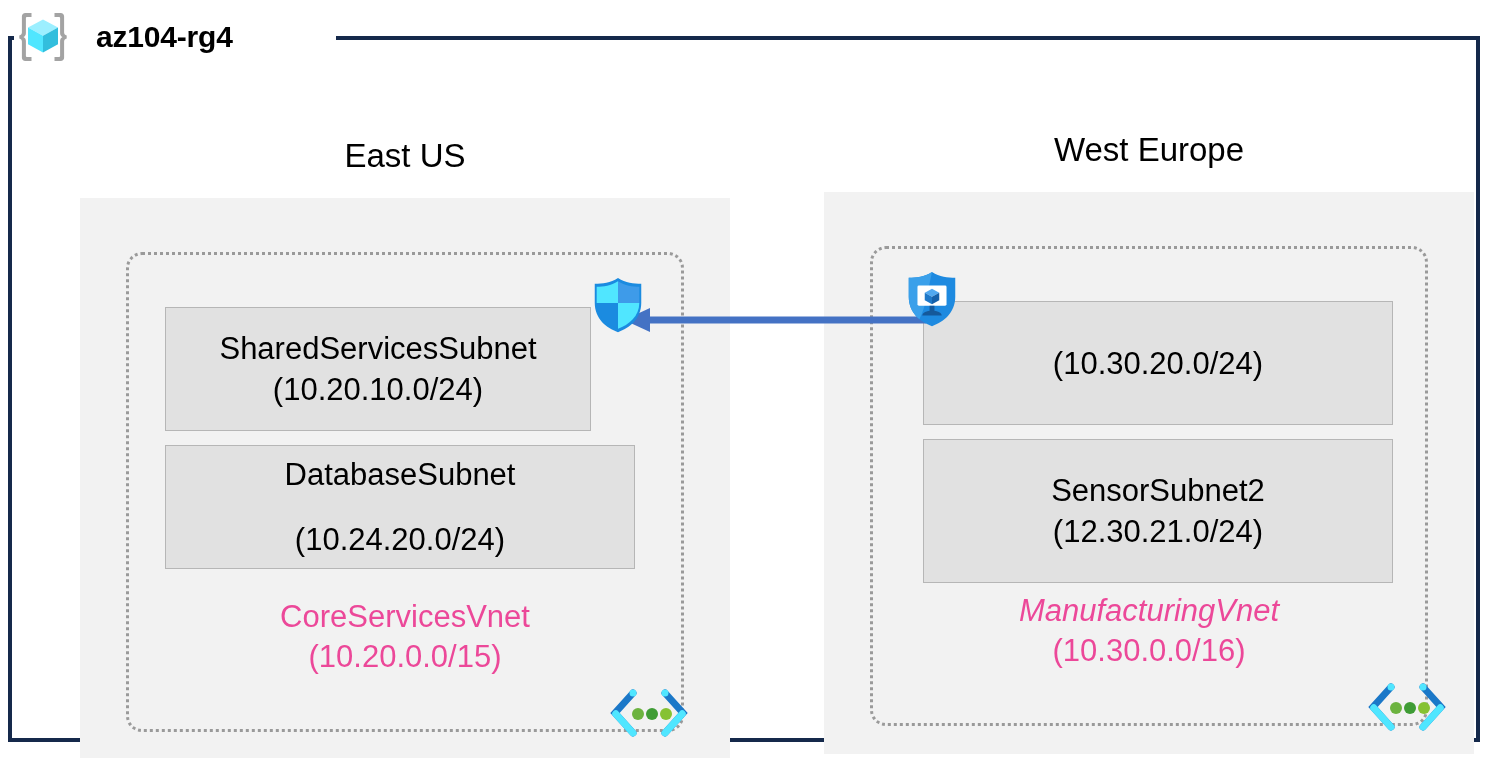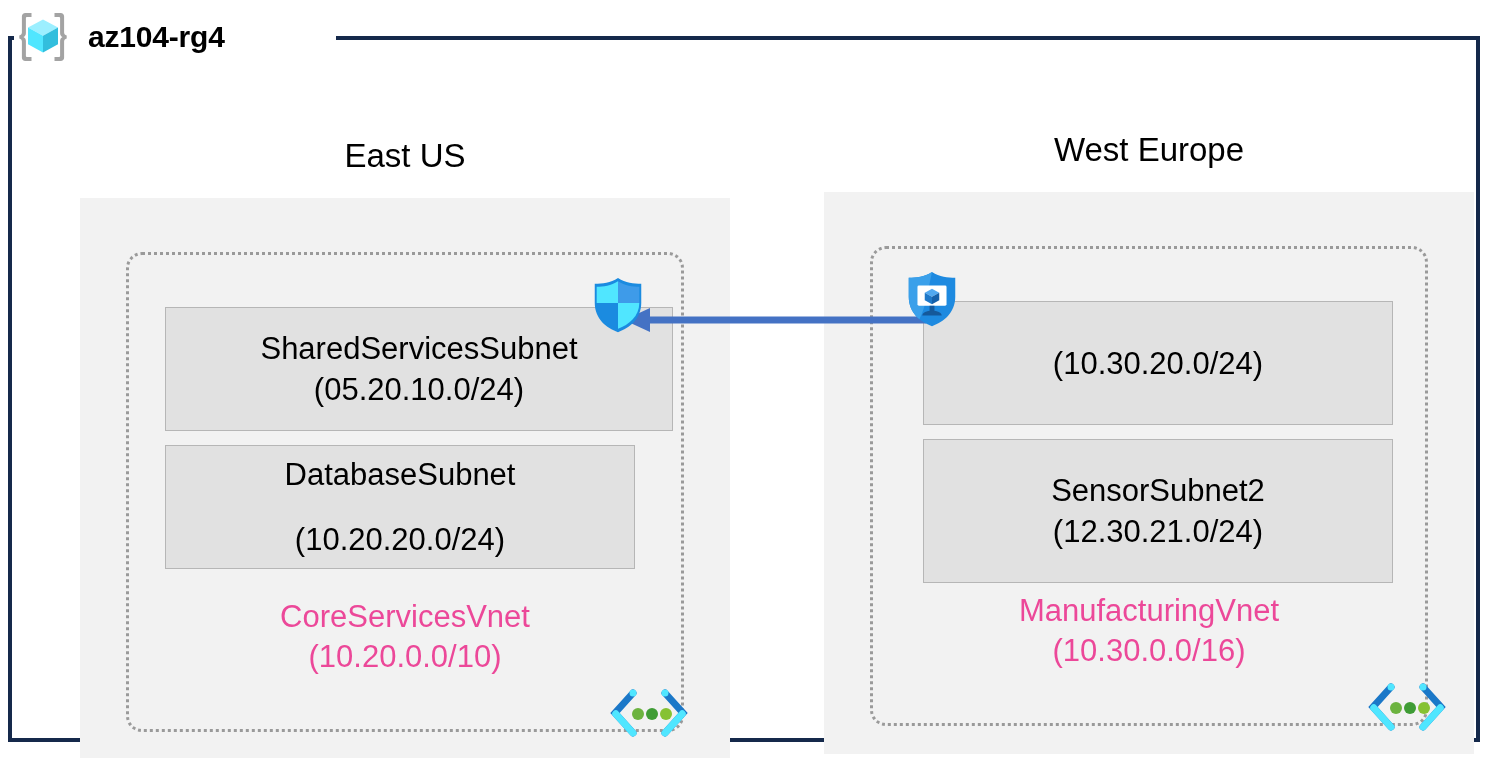--- a/index.html
+++ b/index.html
@@ -41,21 +41,21 @@
     background: #ffffff;
     z-index: 3;
   }
   .rg-title-row {
     position: absolute;
     left: 14px;
     top: 8px;
     height: 58px;
     display: flex;
     align-items: center;
-    gap: 16px;
+    gap: 24px;
     z-index: 4;
   }
   .rg-title-text {
     font-size: 30px;
     font-weight: bold;
     letter-spacing: -0.2px;
     color: #000000;
     white-space: nowrap;
   }
   .rg-icon {
@@ -166,32 +166,32 @@
     </svg>
     <div class="rg-title-text">az104-rg4</div>
   </div>
 
   <div class="region" style="left:80px; top:88px; width:650px; height:638px;margin-top:48px;">
     <div class="region-label">East US</div>
     <div class="region-box"></div>
 
     <div class="vnet" style="left:46px; top:116px; width:558px; height:480px;">
 
-      <div class="subnet" style="left:36px; top:52px; width:508px; height:124px;">
+      <div class="subnet" style="left:36px; top:52px; width:426px; height:124px;">
         <div class="subnet-line">SharedServicesSubnet</div>
-        <div class="subnet-line">(05.20.10.0/24)</div>
+        <div class="subnet-line">(10.20.10.0/24)</div>
       </div>
 
       <div class="subnet" style="left:36px; top:190px; width:470px; height:124px;gap:24px;">
         <div class="subnet-line">DatabaseSubnet</div>
-        <div class="subnet-line">(10.20.20.0/24)</div>
+        <div class="subnet-line">(10.24.20.0/24)</div>
       </div>
 
       <div class="vnet-caption" style="top:342px;">CoreServicesVnet</div>
-      <div class="vnet-caption" style="top:382px;">(10.20.0.0/10)</div>
+      <div class="vnet-caption" style="top:382px;">(10.20.0.0/15)</div>
 
       <svg class="float-icon" style="left:458px; top:19px; width:62px; height:62px;" viewBox="0 0 64 64">
         <path d="M32 4 C24 9 16 10 8 10 v20 c0 16 12 26 24 30 c12 -4 24 -14 24 -30 v-20 c-8 0 -16 -1 -24 -6 z" fill="#1B8BE0"></path>
         <path d="M32 7.6 C24.6 12.2 17.2 13.2 10 13.2 v16.8 h22 z" fill="#50E6FF"></path>
         <path d="M32 7.6 C39.4 12.2 46.8 13.2 54 13.2 v16.8 h-22 z" fill="#3E9BE9"></path>
         <path d="M10 30 h22 v26.6 C20.8 52.6 10 43.5 10 30 z" fill="#1B8BE0"></path>
         <path d="M54 30 h-22 v26.6 C43.2 52.6 54 43.5 54 30 z" fill="#50E6FF"></path>
       </svg>
 
       <svg class="vnet-icon" style="left:478px; top:432px; width:84px; height:56px;" viewBox="0 0 84 56">
@@ -216,21 +216,21 @@
 
       <div class="subnet" style="left:50px; top:52px; width:470px; height:124px;">
         <div class="subnet-line">(10.30.20.0/24)</div>
       </div>
 
       <div class="subnet" style="left:50px; top:190px; width:470px; height:144px;">
         <div class="subnet-line">SensorSubnet2</div>
         <div class="subnet-line">(12.30.21.0/24)</div>
       </div>
 
-      <div class="vnet-caption" style="top:342px;">ManufacturingVnet</div>
+      <div class="vnet-caption" style="top:342px;font-style:italic;">ManufacturingVnet</div>
       <div class="vnet-caption" style="top:382px;">(10.30.0.0/16)</div>
 
       <svg class="float-icon" style="left:28px; top:19px; width:62px; height:62px;" viewBox="0 0 64 64">
         <path d="M32 4 C24 9 16 10 8 10 v20 c0 16 12 26 24 30 c12 -4 24 -14 24 -30 v-20 c-8 0 -16 -1 -24 -6 z" fill="#1E8AE0"></path>
         <path d="M32 4 C24 9 16 10 8 10 v20 c0 10 4.6 17.8 11 23 C26 39 28 22 32 4 z" fill="#3AA0EA"></path>
         <rect x="17" y="18" width="30" height="21" rx="1.5" fill="#ffffff"></rect>
         <rect x="29.5" y="39" width="5" height="6" fill="#15599B"></rect>
         <path d="M22 49 h20 c0 -3.2 -4.4 -5 -10 -5 s-10 1.8 -10 5 z" fill="#15599B"></path>
         <polygon points="32,21.5 39.5,25.6 32,29.7 24.5,25.6" fill="#50A8F0"></polygon>
         <polygon points="24.5,25.6 32,29.7 32,37.5 24.5,33.4" fill="#1E78C8"></polygon>

